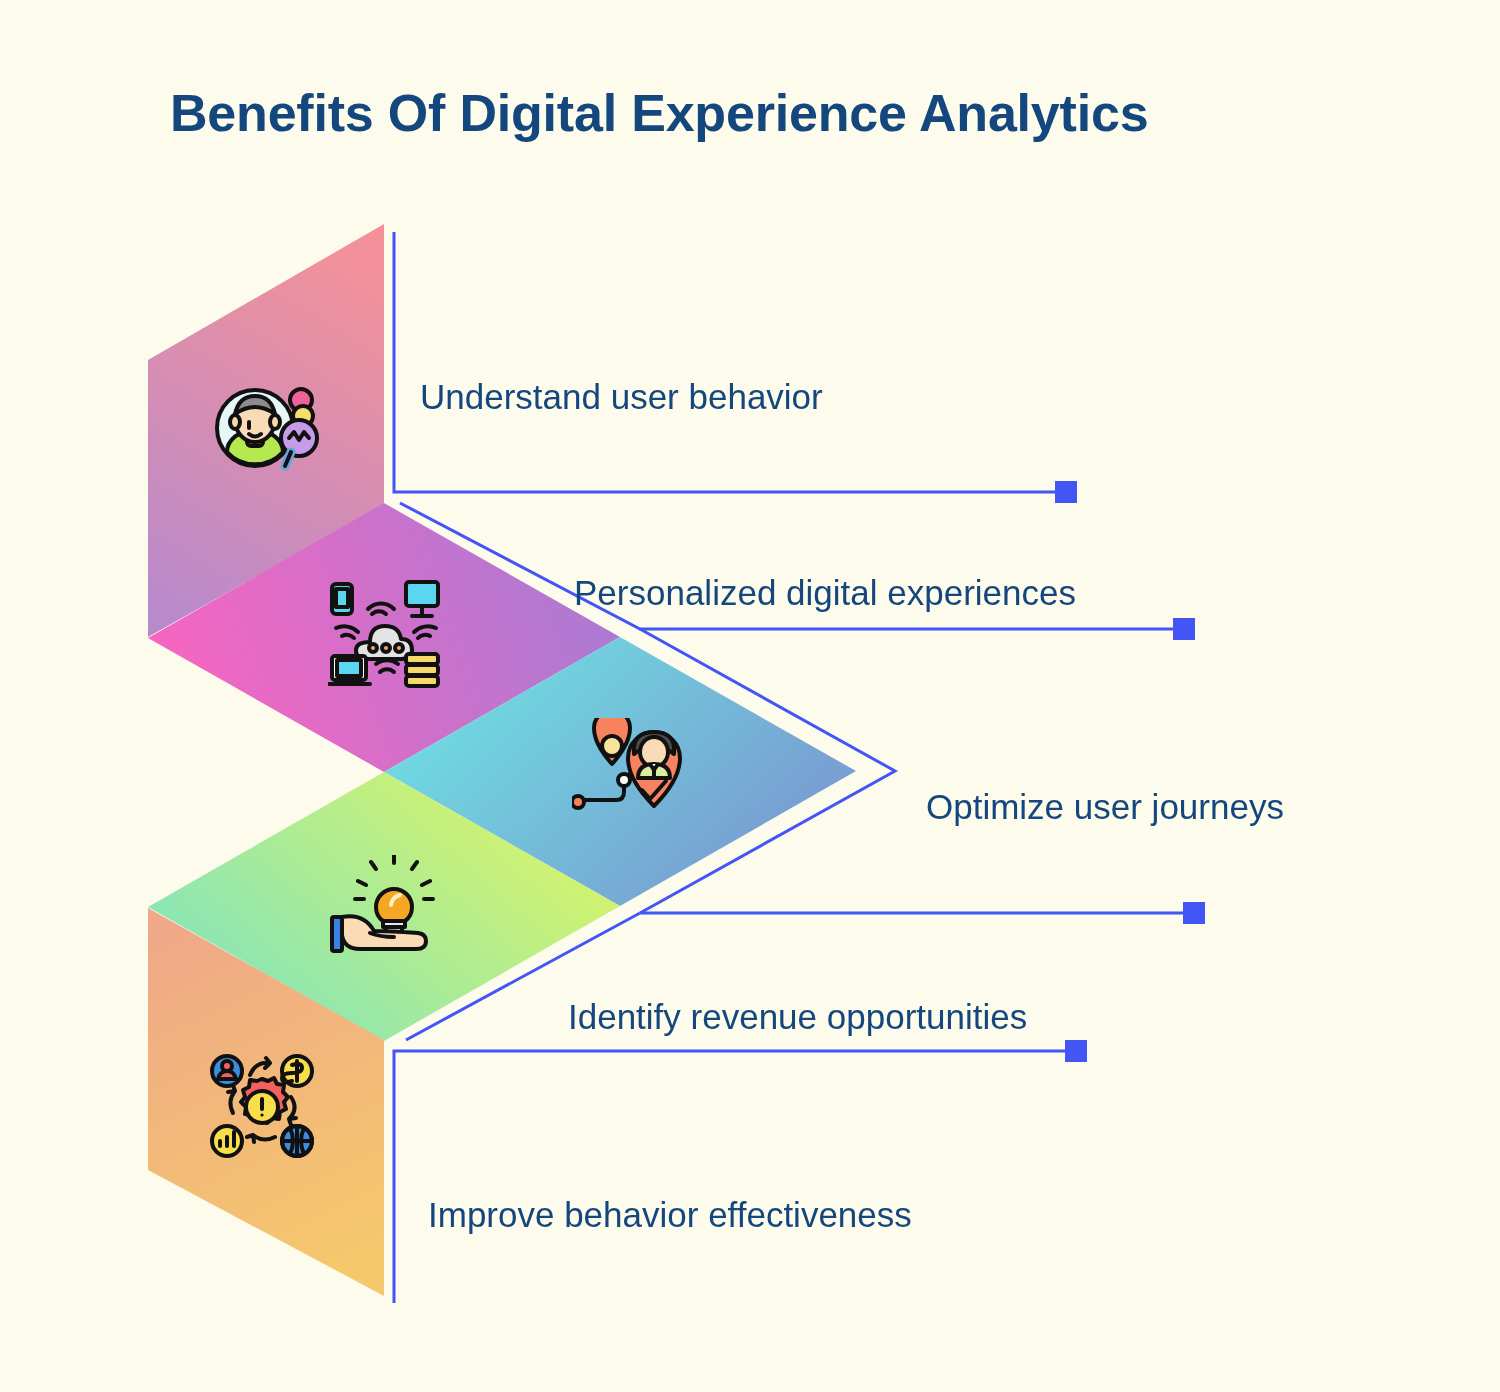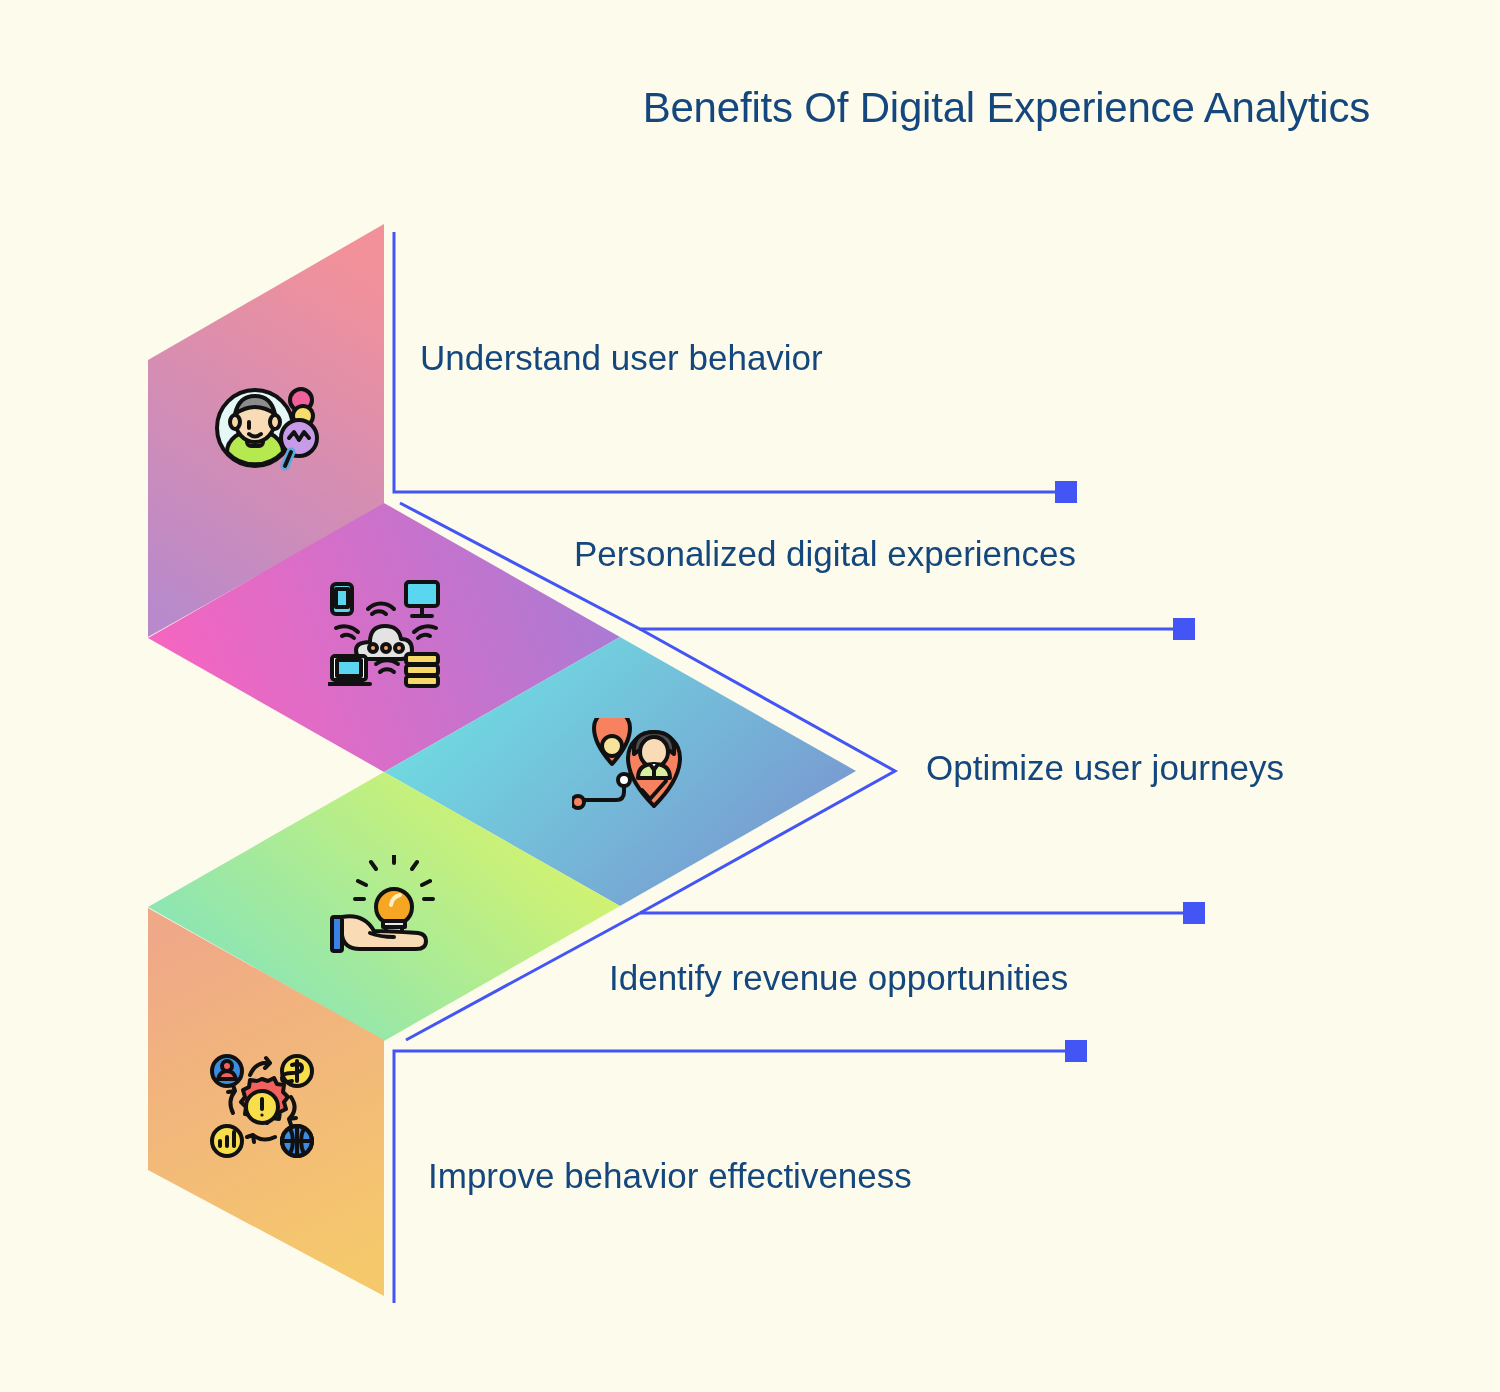--- a/index.html
+++ b/index.html
@@ -8,34 +8,34 @@
     background:#FDFBEC;
     font-family:"Liberation Sans", sans-serif;
     overflow:hidden;
     position:relative;
   }
   #stage{position:absolute;inset:0;width:1500px;height:1392px;}
   #page-title{
     position:absolute;
     left:170px; top:86px;
     width:1200px;
-    font-size:42px;
-    font-weight:normal;
+    font-size:52px;
+    font-weight:bold;
     color:#14477E;
     letter-spacing:-0.2px;
     line-height:1.05;
-    text-align:right;
   }
   svg.layer{position:absolute;left:0;top:0;width:1500px;height:1392px;}
   .label{
     position:absolute;
     font-size:35px;
     color:#14477E;
     white-space:nowrap;
     font-family:"Liberation Sans", sans-serif;
+    margin-top:39px;
   }
   .icon-wrap{position:absolute;}
 </style>
 </head>
 <body>
 
 <div id="stage">
 
   <svg class="layer" viewBox="0 0 1500 1392" xmlns="http://www.w3.org/2000/svg">
     <defs>
@@ -203,16 +203,16 @@
         <path d="M92 81 v30 M77 96 h30 M85 83 q6 13 0 26 M99 83 q-6 13 0 26"></path>
       </g>
     </svg>
   </div>
 
   <div id="page-title">Benefits Of Digital Experience Analytics</div>
 
   <div class="label" style="left:420px;top:338px;">Understand user behavior</div>
   <div class="label" style="left:574px;top:534px;">Personalized digital experiences</div>
   <div class="label" style="left:926px;top:748px;">Optimize user journeys</div>
-  <div class="label" style="left:609px;top:958px;">Identify revenue opportunities</div>
+  <div class="label" style="left:568px;top:958px;">Identify revenue opportunities</div>
   <div class="label" style="left:428px;top:1156px;">Improve behavior effectiveness</div>
 
 </div>
 
 </body></html>

